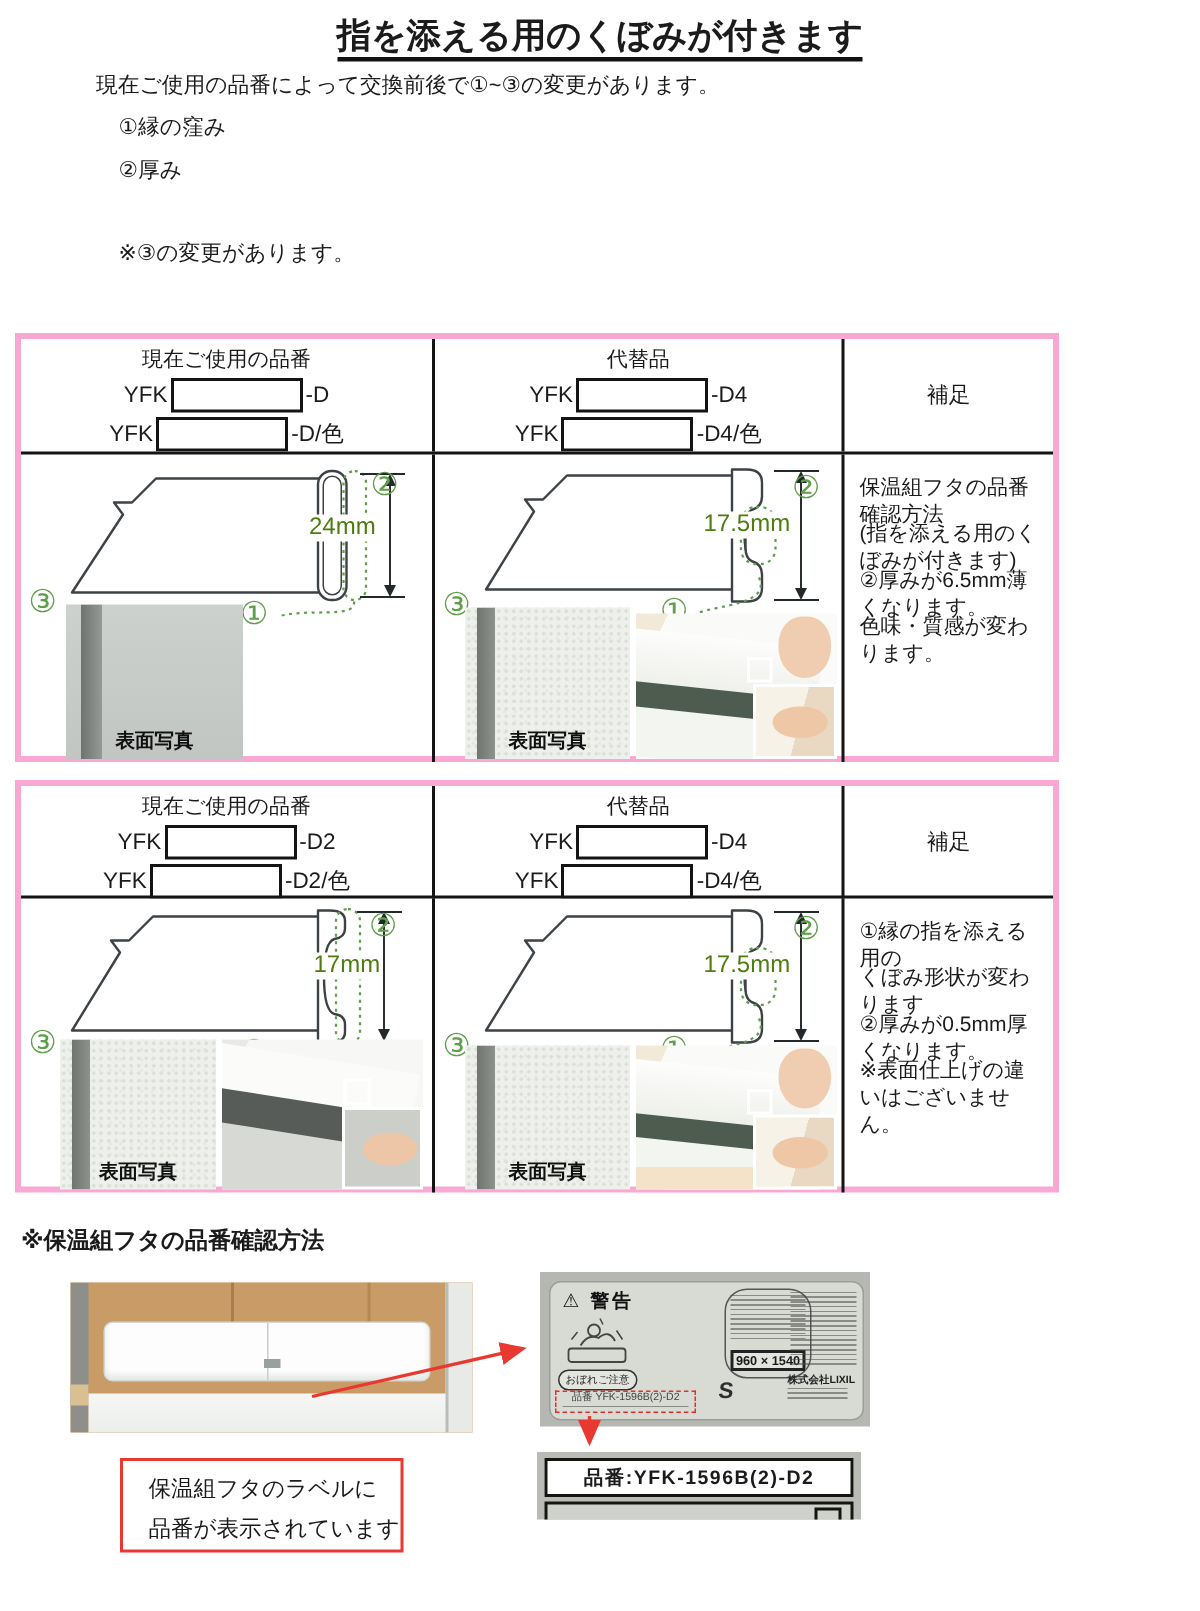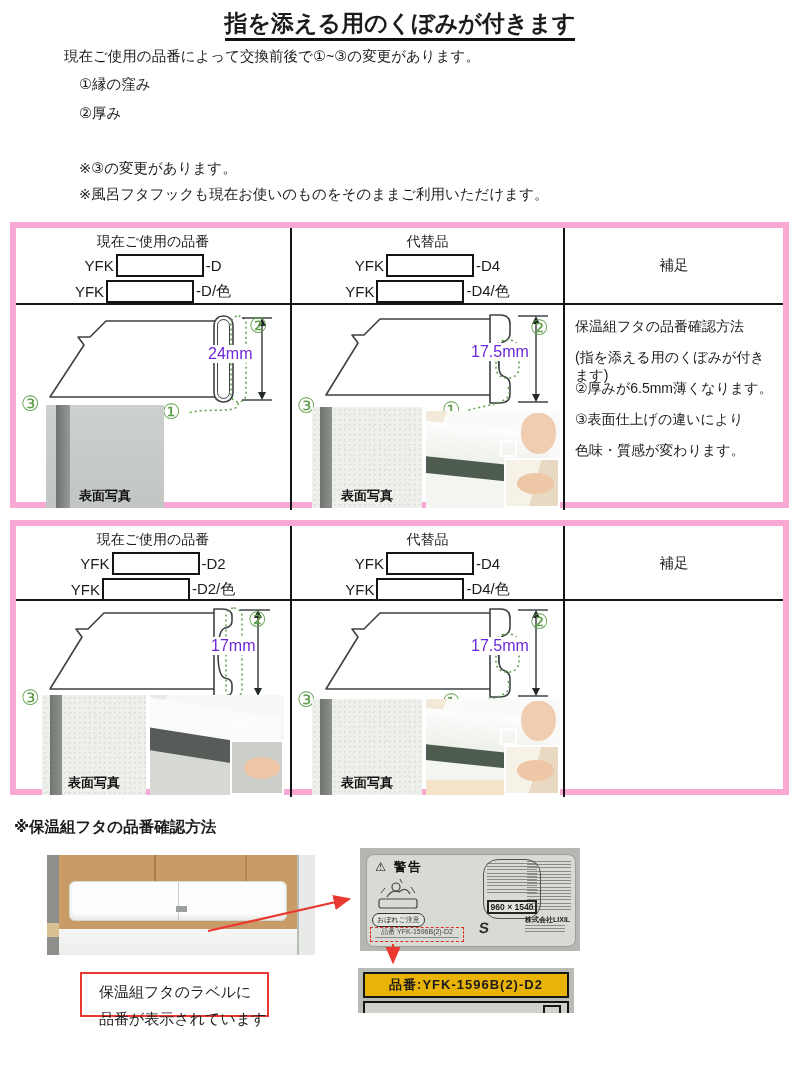--- a/index.html
+++ b/index.html
@@ -5,41 +5,41 @@
   html,body{margin:0;padding:0;background:#fff;}
   #page{position:relative;width:800px;height:1074px;background:#fff;overflow:hidden;
         font-family:"Liberation Sans","DejaVu Sans",sans-serif;color:#1b1b1b;}
   .abs{position:absolute;}
   
   .title{top:8px;left:0;right:0;text-align:center;font-size:23px;font-weight:bold;}
   .title span{border-bottom:3px solid #111;padding-bottom:2px;}
   .intro{left:64px;top:47px;font-size:14.5px;}
   .pt{left:79px;font-size:14.5px;}
   
-  .tbl{left:10px;width:779px;border:6px solid #f9a8d4;box-sizing:border-box;background:#fff;}
+  .tbl{left:10px;width:696px;border:4px solid #f9a8d4;box-sizing:border-box;background:#fff;}
   .tbl1{top:222px;height:286px;}
   .tbl2{top:520px;height:275px;}
   .hdr{display:grid;grid-template-columns:276px 273px 1fr;border-bottom:2px solid #141414;}
   .tbl1 .hdr{height:75px;} .tbl2 .hdr{height:73px;}
   .hcell{border-right:2px solid #141414;position:relative;padding-top:5px;box-sizing:border-box;}
   .hcell.last{border-right:none;display:flex;align-items:center;justify-content:center;padding-top:0;font-size:14.5px;}
   .htitle{text-align:center;font-size:14px;}
   .code-row{display:flex;align-items:center;justify-content:center;margin-top:3px;font-size:15px;}
   .code-box{width:84px;height:19px;border:2px solid #141414;margin:0 2px;background:#fff;}
   .body-row{display:grid;grid-template-columns:276px 273px 1fr;}
   .tbl1 .body-row{height:205px;} .tbl2 .body-row{height:196px;}
   .bcell{border-right:2px solid #141414;position:relative;overflow:hidden;box-sizing:border-box;}
   .bcell.last{border-right:none;}
   .slab{fill:#fff;stroke:#3d4246;stroke-width:1.6;stroke-linejoin:round;}
   .thin{fill:none;stroke:#3d4246;stroke-width:1;}
   .gdot{fill:none;stroke:#5f9e4a;stroke-width:1.5;stroke-dasharray:2 3;}
   .dim{stroke:#23282b;stroke-width:1.3;}
   .dimf{fill:#23282b;}
   .mk{position:absolute;color:#5f9e4a;font-size:21px;line-height:1;}
-  .mm{position:absolute;font-size:16px;color:#6d28d9;background:#fff;padding:0 1px;white-space:nowrap;}
+  .mm{position:absolute;font-size:16px;color:#4d7c0f;background:#fff;padding:0 1px;white-space:nowrap;}
   .ph{position:absolute;overflow:hidden;}
   .ph-label{position:absolute;bottom:3px;left:50%;transform:translateX(-50%);font-size:13px;color:#111;white-space:nowrap;font-weight:bold;}
   .ph-gray{background:linear-gradient(180deg,#cdd1ce,#c2c6c3);}
   .ph-gray .strip{position:absolute;left:10px;top:0;bottom:0;width:14px;background:linear-gradient(90deg,#6e736f,#959a96);}
   .ph-tex{background-color:#eef0ec;
     background-image:radial-gradient(#dcdfd9 1px,transparent 1px),radial-gradient(#e5e8e2 1px,transparent 1px);
     background-size:5px 5px,7px 7px;background-position:0 0,2px 3px;}
   .ph-tex .strip{position:absolute;left:8px;top:0;bottom:0;width:12px;background:linear-gradient(90deg,#70756f,#8d928d);}
   .ph-usage{background:linear-gradient(115deg,#f2e9d9 0 12%,#fafbf8 12% 100%);}
   .ph-usage .lid{position:absolute;left:-8%;top:16%;width:100%;height:38%;background:linear-gradient(#fdfdfc,#eef0ea);transform:rotate(6deg);}
@@ -82,40 +82,39 @@
   .rdot .pn{font-size:7px;color:#444;text-align:center;line-height:8px;white-space:nowrap;}
   .tlines{background:repeating-linear-gradient(180deg,rgba(70,74,70,.55) 0 1px,transparent 1px 3.2px);}
   .mid-box{position:absolute;left:116px;top:4px;width:56px;height:58px;border:1px solid #555;border-radius:15px;}
   .mid-box .tl{position:absolute;left:3px;top:3px;right:3px;height:30px;}
   .size-box{position:absolute;left:3px;bottom:4px;right:3px;border:2px solid #222;font-size:8.5px;font-weight:bold;text-align:center;background:#e2e4df;}
   .right-lines{position:absolute;left:160px;top:6px;width:44px;height:50px;}
   .company{position:absolute;left:158px;top:60px;font-size:7px;font-weight:bold;color:#222;white-space:nowrap;}
   .co-lines{position:absolute;left:158px;top:70px;width:40px;height:8px;}
   .s-logo{position:absolute;left:112px;top:64px;font-size:15px;font-weight:bold;color:#2f2f2f;transform:skewX(-6deg);}
   .plate{left:358px;top:968px;width:216px;height:45px;background:#b9bbb6;overflow:hidden;}
-  .plate-box1{margin:4px 5px 0;border:2px solid #15150f;background:#eab308;font-size:13px;font-weight:bold;text-align:center;
+  .plate-box1{margin:4px 5px 0;border:2px solid #15150f;background:#ffffff;font-size:13px;font-weight:bold;text-align:center;
               height:22px;line-height:22px;letter-spacing:1px;}
   .plate-box2{margin:3px 5px 0;border:2px solid #15150f;background:#cfd1cc;height:14px;position:relative;}
   .p2sq{position:absolute;right:6px;top:2px;width:14px;height:9px;border:2px solid #15150f;}
-  .callout{left:80px;top:972px;width:189px;height:45px;border:2px solid #e8382f;box-sizing:border-box;}
+  .callout{left:80px;top:972px;width:189px;height:63px;border:2px solid #e8382f;box-sizing:border-box;}
   .callout div{position:absolute;left:17px;font-size:15px;white-space:nowrap;}
   .bottom-note{left:78px;top:1044px;font-size:14.5px;}
   .arrows{left:0;top:0;pointer-events:none;}
 </style>
 </head>
 <body>
 
 <div id="page">
 
   <div class="abs title"><span>指を添える用のくぼみが付きます</span></div>
   <div class="abs intro">現在ご使用の品番によって交換前後で①~③の変更があります。</div>
   <div class="abs pt" style="top:75px">①縁の窪み</div>
   <div class="abs pt" style="top:104px">②厚み</div>
   <div class="abs pt" style="top:159px">※③の変更があります。</div>
-  <div class="abs pt" style="top:185px">※風呂フタフックも現在お使いのものをそのままご利用いただけます。</div>
 
   <div class="abs tbl tbl1">
     <div class="hdr">
       <div class="hcell">
         <div class="htitle">現在ご使用の品番</div>
         <div class="code-row">
           <span>YFK</span>
           <span class="code-box"></span>
           <span>-D</span>
         </div>
@@ -196,21 +195,20 @@
               <i></i>
             </div>
         </div>
       </div>
 
       <div class="bcell last">
         <div class="notes">
           <div class="nline">保温組フタの品番確認方法</div>
           <div class="nline">(指を添える用のくぼみが付きます)</div>
           <div class="nline">②厚みが6.5mm薄くなります。</div>
-          <div class="nline">③表面仕上げの違いにより</div>
           <div class="nline">色味・質感が変わります。</div>
         </div>
       </div>
     </div>
   </div>
 
   <div class="abs tbl tbl2">
     <div class="hdr">
       <div class="hcell">
         <div class="htitle">現在ご使用の品番</div>
@@ -300,20 +298,28 @@
           <div class="below"></div>
           <div class="hand"></div>
           <div class="sq"></div>
           <div class="beige"></div>
           <div class="inset">
               <i></i>
             </div>
         </div>
       </div>
 
+      <div class="bcell last">
+        <div class="notes">
+          <div class="nline">①縁の指を添える用の</div>
+          <div class="nline">くぼみ形状が変わります</div>
+          <div class="nline">②厚みが0.5mm厚くなります。</div>
+          <div class="nline">※表面仕上げの違いはございません。</div>
+        </div>
+      </div>
     </div>
   </div>
 
   <div class="abs sec-head">※保温組フタの品番確認方法</div>
 
   <div class="abs tub-photo">
     <div class="tp-wood">
       <div class="tp-seam1"></div>
       <div class="tp-seam2"></div>
     </div>

